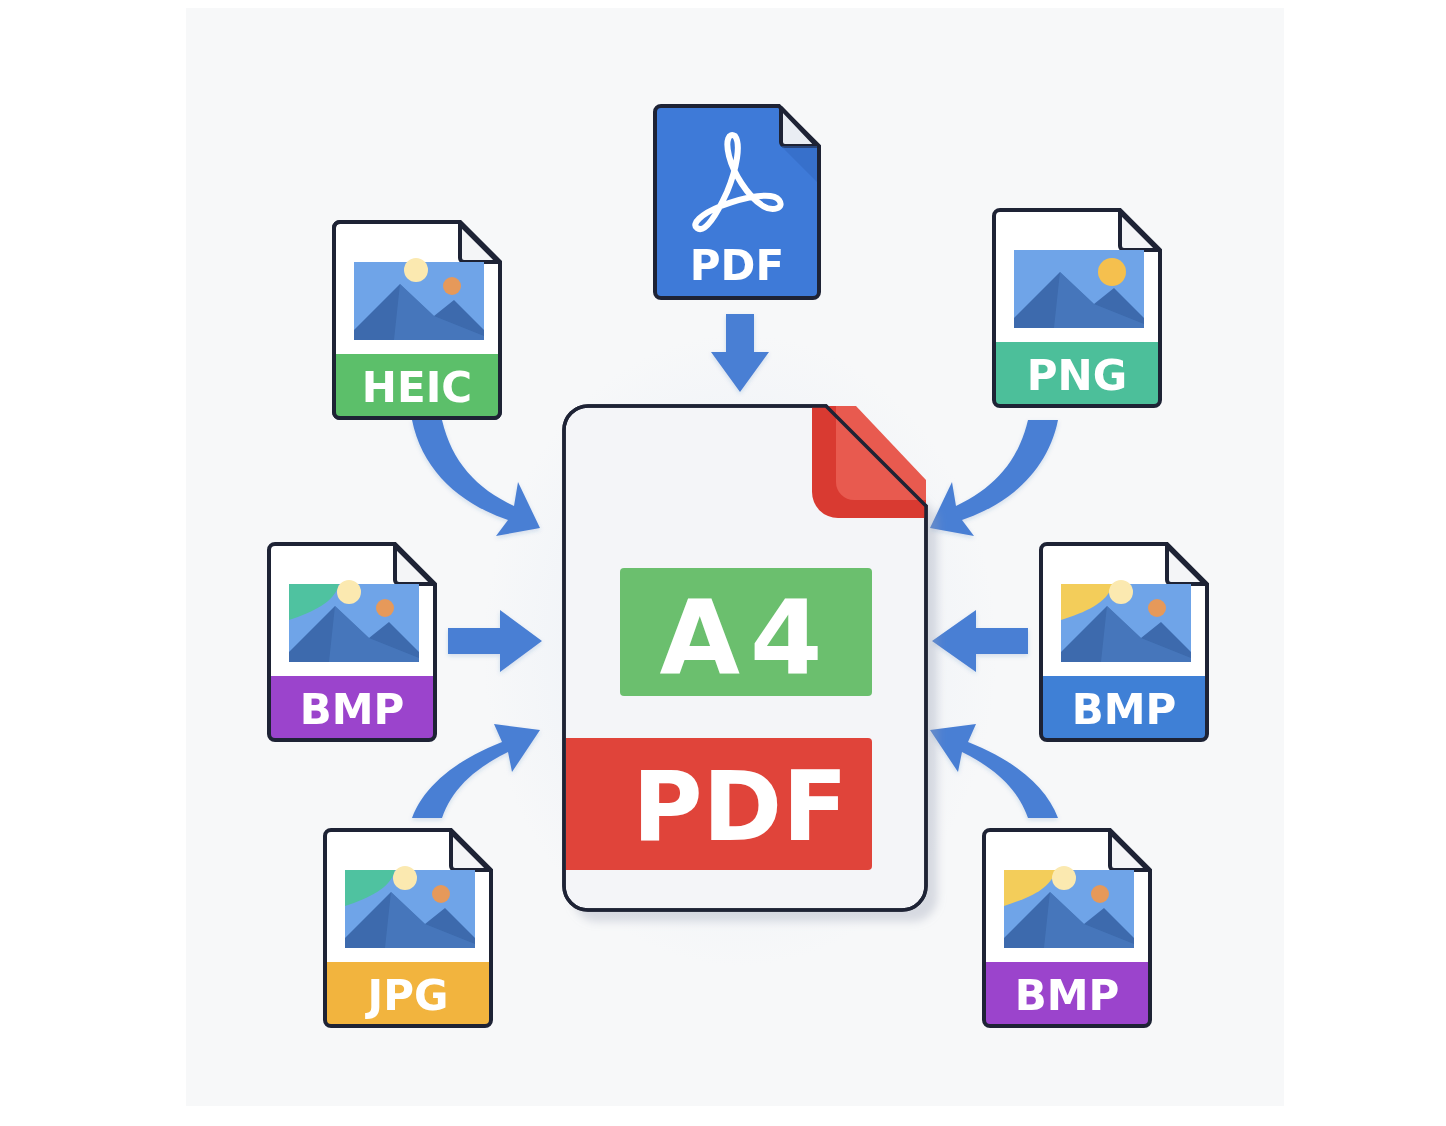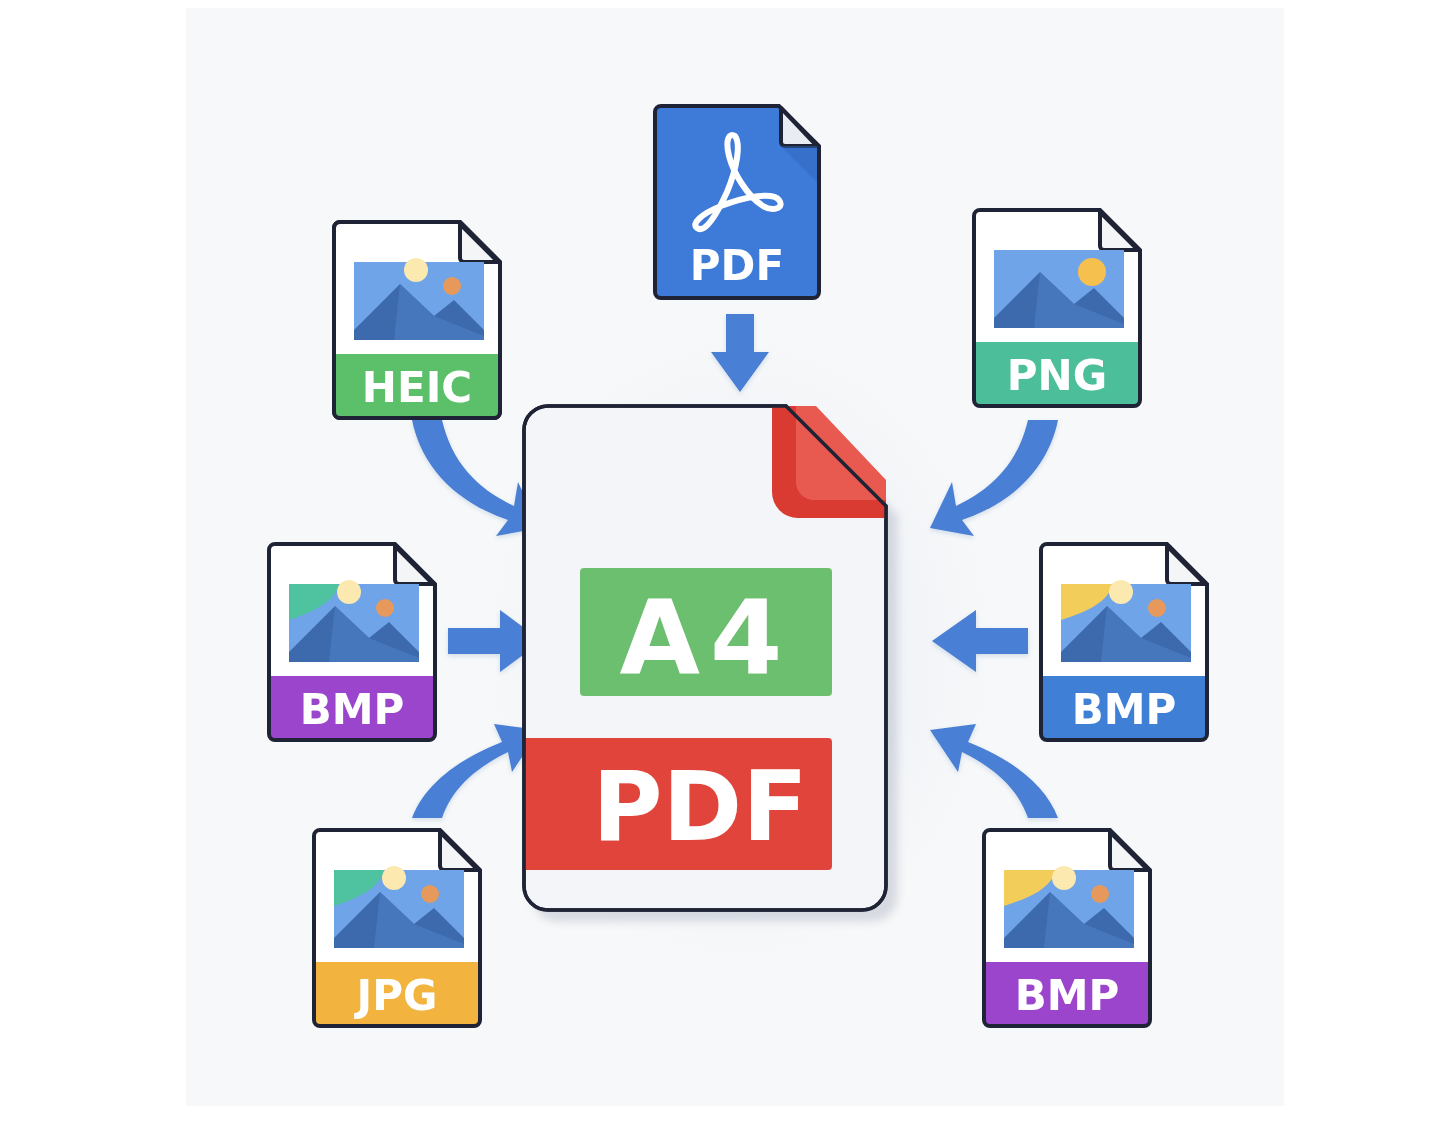--- a/index.html
+++ b/index.html
@@ -62,21 +62,21 @@
       <rect x="20" y="42" width="130" height="78" fill="#6fa4e8"></rect>
       <circle cx="82" cy="50" r="12" fill="#fbe9b0"></circle>
       <circle cx="118" cy="66" r="9" fill="#e6995a"></circle>
       <path d="M20 120 L20 110 L66 64 L100 96 L120 80 L150 110 L150 120 Z" fill="#3d6aad"></path>
       <path d="M66 64 L100 96 L150 116 L150 120 L60 120 Z" fill="#4a7cc0" opacity="0.7"></path>
     </g>
     <text class="lbl" x="83" y="182" font-size="42" text-anchor="middle">HEIC</text>
   </svg>
 </div>
 
-<div class="abs" style="left:974px;top:208px">
+<div class="abs" style="left:994px;top:208px">
   <svg width="168" height="202" viewBox="0 0 168 202">
     <path d="M6 2 H126 L166 42 V192 A6 6 0 0 1 160 198 H6 A6 6 0 0 1 0 192 V8 A6 6 0 0 1 6 2 Z" fill="#ffffff"></path>
     <path d="M0 134 H166 V192 A6 6 0 0 1 160 198 H6 A6 6 0 0 1 0 192 Z" fill="#4cbf9a"></path>
     <path d="M6 2 H126 L166 42 V192 A6 6 0 0 1 160 198 H6 A6 6 0 0 1 0 192 V8 A6 6 0 0 1 6 2 Z" fill="none" stroke="#1e2335" stroke-width="4"></path>
     <path d="M126 4 V38 A4 4 0 0 0 130 42 H164 Z" fill="#f4f5f7" stroke="#1e2335" stroke-width="4" stroke-linejoin="round"></path>
     <g>
       <rect x="20" y="42" width="130" height="78" fill="#6fa4e8"></rect>
       <circle cx="118" cy="64" r="14" fill="#f5c04e"></circle>
       <path d="M20 120 L20 110 L66 64 L100 96 L120 80 L150 110 L150 120 Z" fill="#3d6aad"></path>
       <path d="M66 64 L100 96 L150 116 L150 120 L60 120 Z" fill="#4a7cc0" opacity="0.7"></path>
@@ -114,21 +114,21 @@
       <path d="M20 42 H72 C66 62 44 70 20 78 Z" fill="#f3cd5a"></path>
       <circle cx="80" cy="50" r="12" fill="#fbe9b0"></circle>
       <circle cx="116" cy="66" r="9" fill="#e6995a"></circle>
       <path d="M20 120 L20 110 L66 64 L100 96 L120 80 L150 110 L150 120 Z" fill="#3d6aad"></path>
       <path d="M66 64 L100 96 L150 116 L150 120 L60 120 Z" fill="#4a7cc0" opacity="0.7"></path>
     </g>
     <text class="lbl" x="83" y="182" font-size="42" text-anchor="middle">BMP</text>
   </svg>
 </div>
 
-<div class="abs" style="left:314px;top:828px">
+<div class="abs" style="left:325px;top:828px">
   <svg width="168" height="202" viewBox="0 0 168 202">
     <path d="M6 2 H126 L166 42 V192 A6 6 0 0 1 160 198 H6 A6 6 0 0 1 0 192 V8 A6 6 0 0 1 6 2 Z" fill="#ffffff"></path>
     <path d="M0 134 H166 V192 A6 6 0 0 1 160 198 H6 A6 6 0 0 1 0 192 Z" fill="#f2b43e"></path>
     <path d="M6 2 H126 L166 42 V192 A6 6 0 0 1 160 198 H6 A6 6 0 0 1 0 192 V8 A6 6 0 0 1 6 2 Z" fill="none" stroke="#1e2335" stroke-width="4"></path>
     <path d="M126 4 V38 A4 4 0 0 0 130 42 H164 Z" fill="#f4f5f7" stroke="#1e2335" stroke-width="4" stroke-linejoin="round"></path>
     <g>
       <rect x="20" y="42" width="130" height="78" fill="#6fa4e8"></rect>
       <path d="M20 42 H70 C66 60 44 70 20 78 Z" fill="#4fc2a0"></path>
       <circle cx="80" cy="50" r="12" fill="#fbe9b0"></circle>
       <circle cx="116" cy="66" r="9" fill="#e6995a"></circle>
@@ -150,21 +150,21 @@
       <path d="M20 42 H72 C66 62 44 70 20 78 Z" fill="#f3cd5a"></path>
       <circle cx="80" cy="50" r="12" fill="#fbe9b0"></circle>
       <circle cx="116" cy="66" r="9" fill="#e6995a"></circle>
       <path d="M20 120 L20 110 L66 64 L100 96 L120 80 L150 110 L150 120 Z" fill="#3d6aad"></path>
       <path d="M66 64 L100 96 L150 116 L150 120 L60 120 Z" fill="#4a7cc0" opacity="0.7"></path>
     </g>
     <text class="lbl" x="83" y="182" font-size="42" text-anchor="middle">BMP</text>
   </svg>
 </div>
 
-<div class="abs" style="left:524px;top:402px">
+<div class="abs" style="left:564px;top:402px">
   <svg width="380" height="530" viewBox="0 0 380 530">
     <defs>
       <filter id="docsh" x="-10%" y="-10%" width="130%" height="130%">
         <feDropShadow dx="10" dy="10" stdDeviation="4" flood-color="#9aa3b5" flood-opacity="0.35"></feDropShadow>
       </filter>
     </defs>
     <path d="M24 4 H262 L362 104 V484 A24 24 0 0 1 338 508 H24 A24 24 0 0 1 0 484 V28 A24 24 0 0 1 24 4 Z" fill="#f4f5f8" stroke="#1e2335" stroke-width="3.5" filter="url(#docsh)"></path>
 
     <path d="M248 4 H290 L362 80 V116 H274 A26 26 0 0 1 248 90 Z" fill="#d93a31"></path>
     <path d="M272 4 H292 L362 78 V98 H290 A18 18 0 0 1 272 80 Z" fill="#e85a4f"></path>

